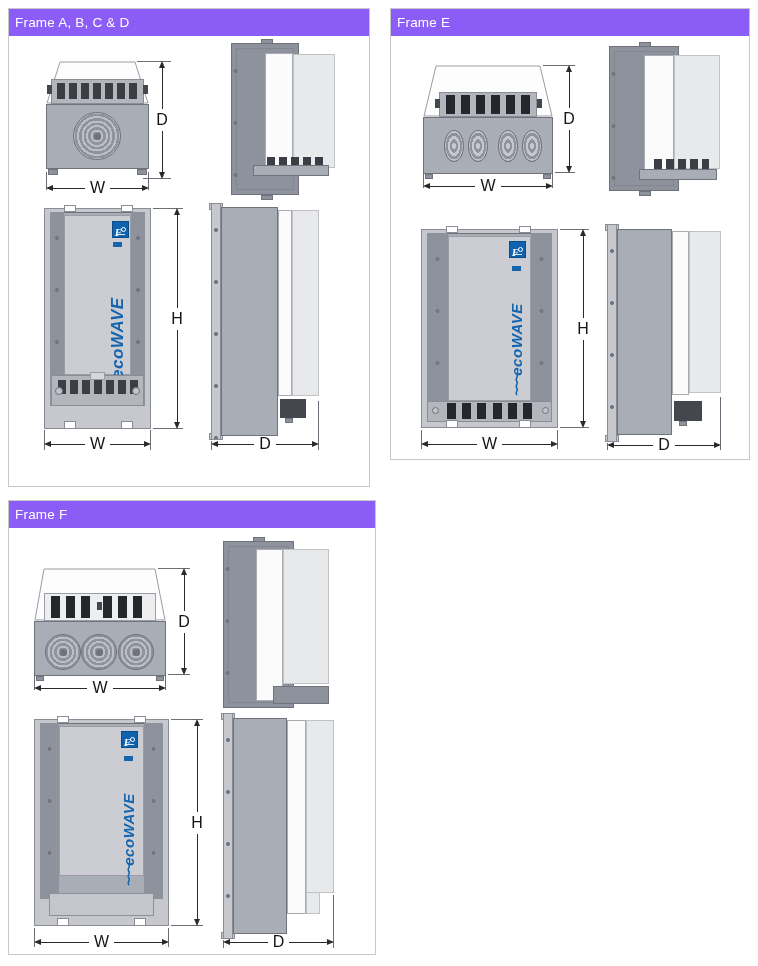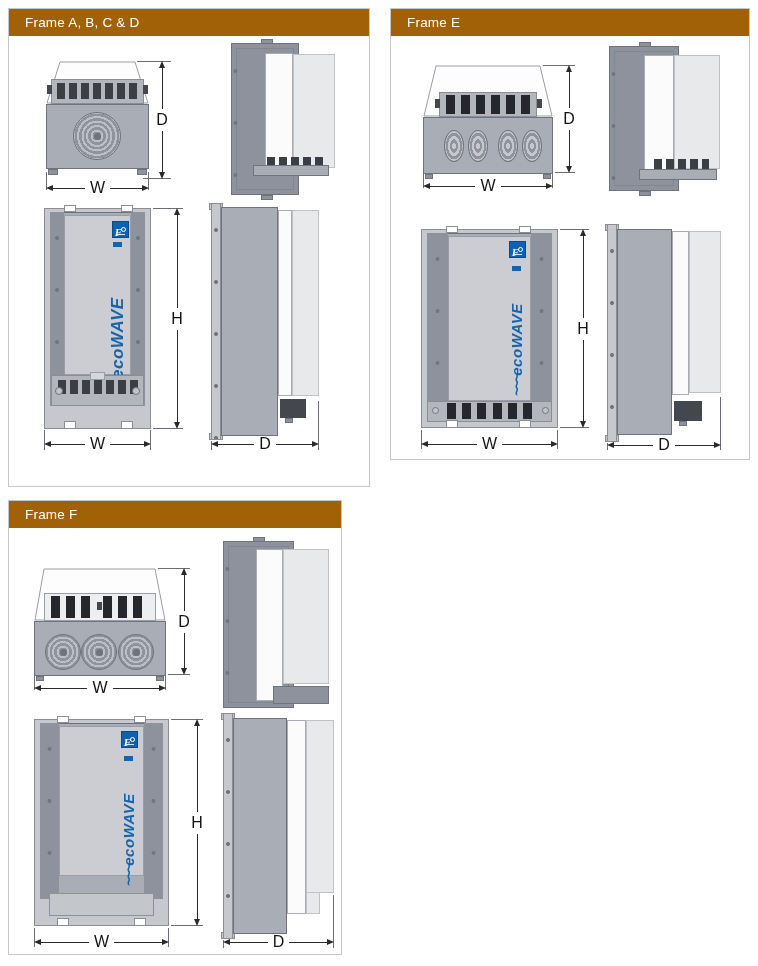--- a/index.html
+++ b/index.html
@@ -1,19 +1,19 @@
 <!DOCTYPE html>
 <html><head>
 <meta charset="utf-8">
 <style>
 *{margin:0;padding:0;box-sizing:border-box}
 html,body{width:758px;height:966px}
 body{position:relative;background:#fff;font-family:"Liberation Sans",sans-serif;overflow:hidden}
 .panel{position:absolute;background:#fff;border:1px solid #c5c7cc}
-.hdr{position:absolute;left:0;top:0;right:0;height:27px;background:#a16207;color:#fff;font-size:13.5px;line-height:27px;padding-left:16px;letter-spacing:.2px}
+.hdr{position:absolute;left:0;top:0;right:0;height:27px;background:#8b5cf6;color:#fff;font-size:13.5px;line-height:27px;padding-left:6px;letter-spacing:.2px}
 .b{position:absolute}
 .out{border:1px solid #70737c}
 .metal{background:#a9adb6}
 .dark{background:#8e929c}
 .plate{background:#c6c8ce;border:1px solid #8a8d96}
 .cpanel{background:#cbcdd2;border:1px solid #9a9da5}
 .white{background:#fbfbfc;border:1px solid #a8abb2}
 .pale{background:#e8e9ea;border:1px solid #c0c2c6}
 .tstrip{background:#b3b6bd;border:1px solid #8a8d96}
 .tdark{background:#45474e}
@@ -257,21 +257,21 @@
     <div class="dim" style="left:216px;top:429px;width:114px;height:14px">
         <i class="ahl"></i>
         <i class="lnx"></i>
         <span>D</span>
         <i class="lnx"></i>
         <i class="ahr"></i>
       </div>
   </div>
 </div>
 
-<div class="panel" style="left:8px;top:500px;width:334px;height:455px">
+<div class="panel" style="left:8px;top:500px;width:368px;height:455px">
   <div class="hdr">Frame F</div>
 
   <div>
     <svg class="b" style="left:25px;top:67px" width="132" height="53" viewBox="0 0 132 53">
         <polygon points="10,1 121,1 131,52 1,52" fill="#fdfdfd" stroke="#9a9da5"></polygon>
       </svg>
     <div class="b" style="left:35px;top:92px;width:112px;height:28px;background:#eceef0;border:1px solid #9a9da5"></div>
     <div class="b slots" style="left:42px;top:95px;width:44px;height:22px"></div>
     <div class="b slots" style="left:94px;top:95px;width:44px;height:22px"></div>
     <div class="b tdark" style="left:88px;top:101px;width:5px;height:8px"></div>

